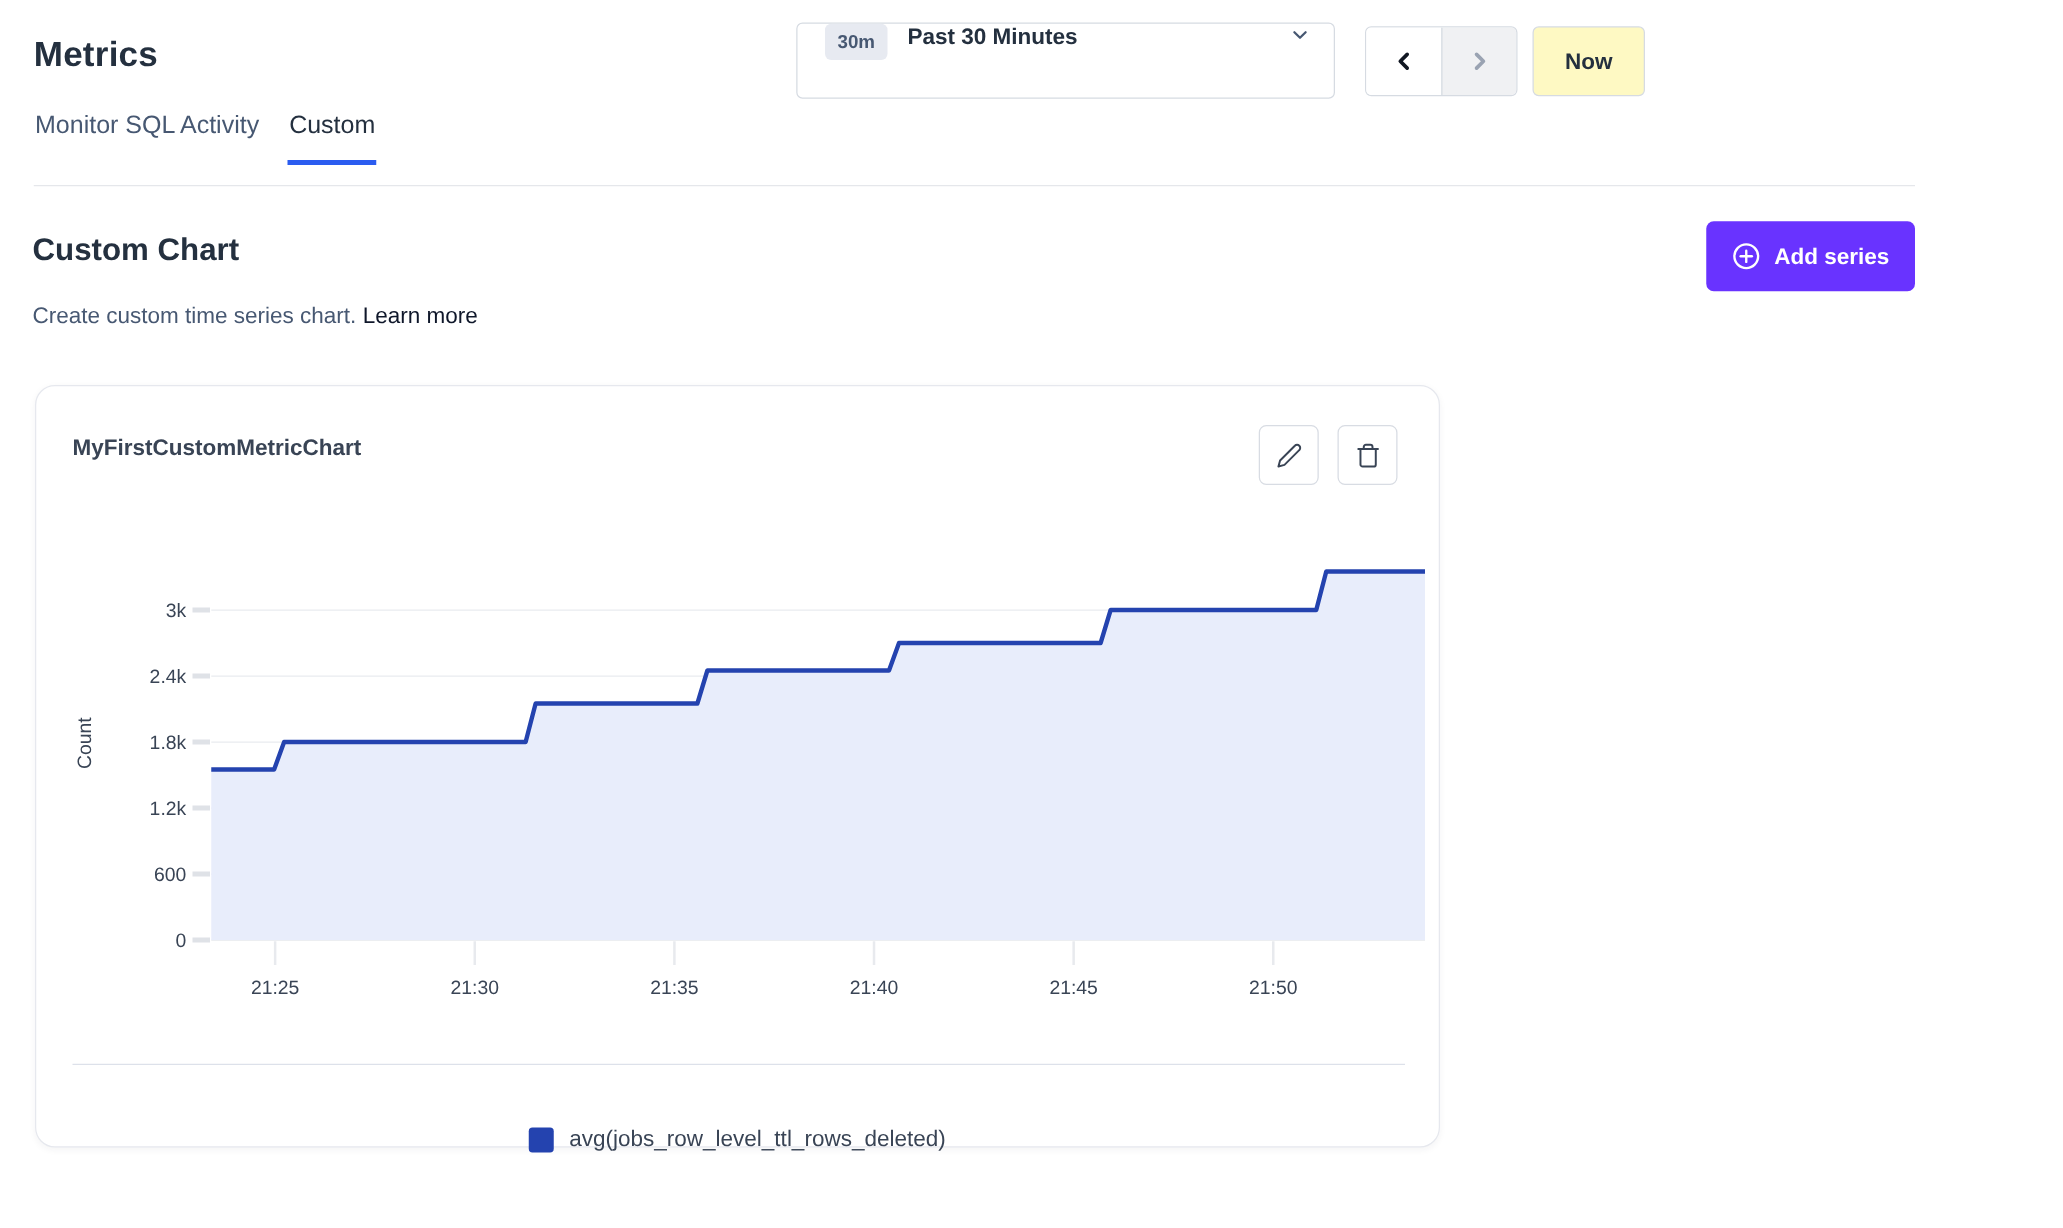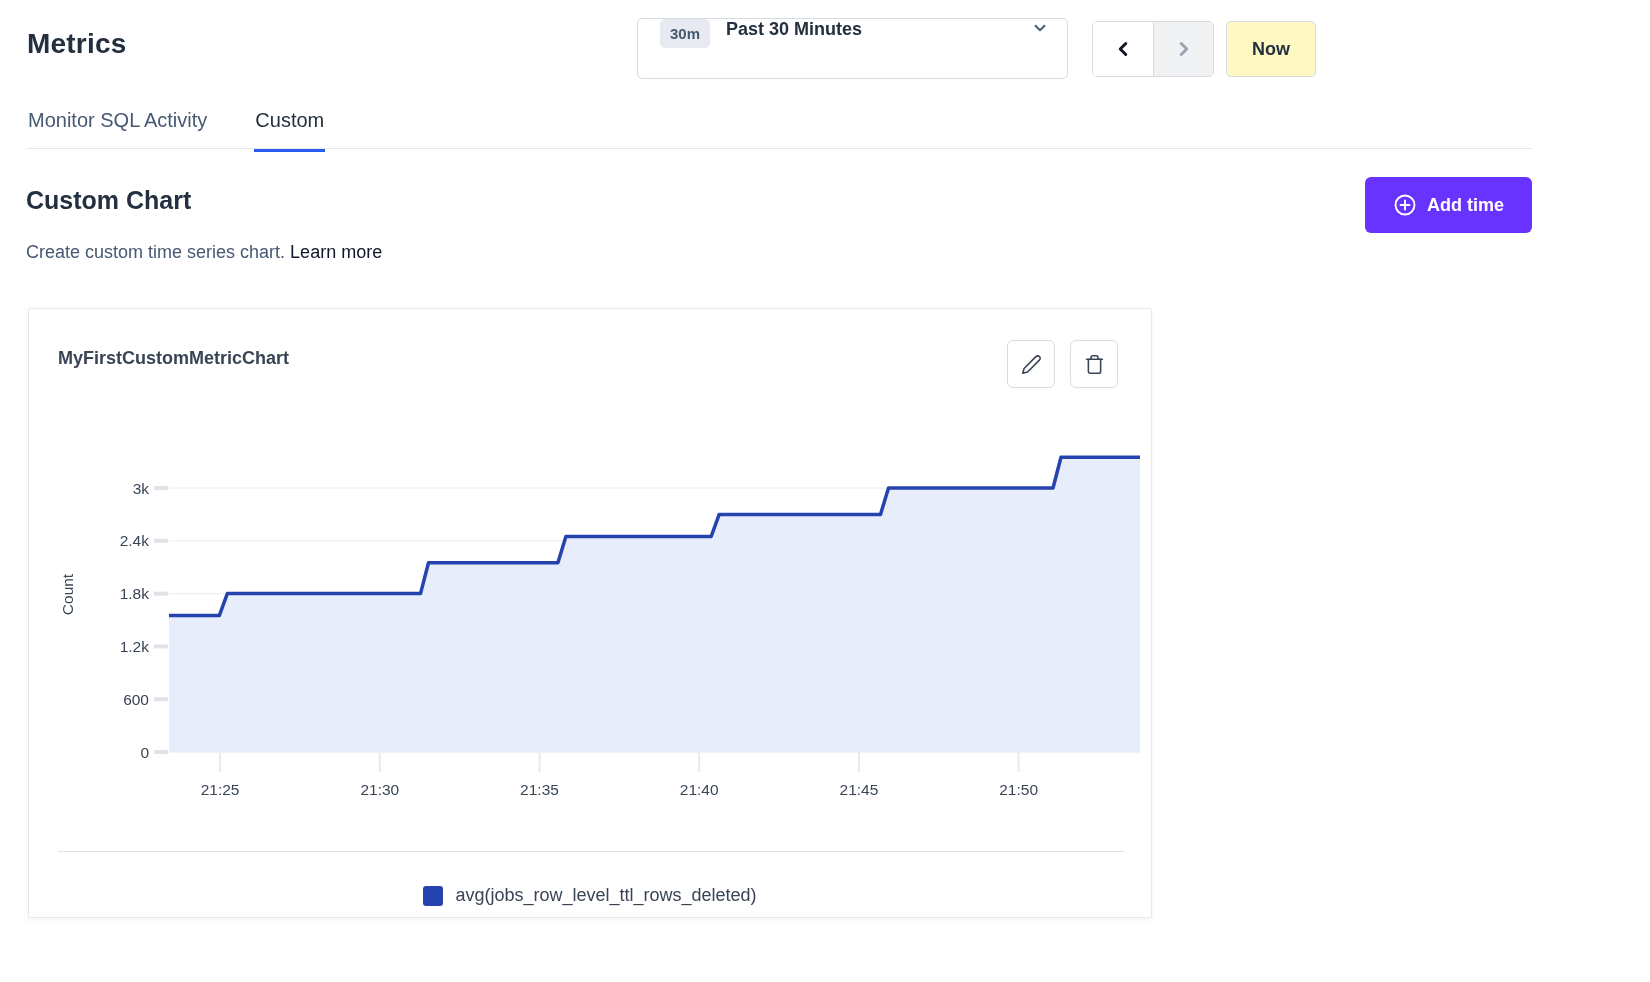--- a/index.html
+++ b/index.html
@@ -23,48 +23,48 @@
     border:1px solid #d6dbe2; border-radius:5px; overflow:hidden; background:#fff; }
   .pager-btn { width:60px; height:100%; display:flex; align-items:center; justify-content:center;
     background:#fff; border:none; cursor:pointer; }
   .pager-btn.disabled { background:#f0f1f3; border-left:1px solid #d6dbe2; cursor:default; }
 
   .now-button { position:absolute; left:1226px; top:21px; width:90px; height:56px;
     border:1px solid #d6dbe2; border-radius:5px; background:#fef9c3; font-size:18px; font-weight:600;
     color:#24303f; cursor:pointer; font-family:inherit; }
 
   
-  .tabs { position:absolute; left:27px; top:109px; display:flex; column-gap:24px; }
+  .tabs { position:absolute; left:27px; top:89px; display:flex; }
   .tab { font-size:20px; color:#475872; padding:0 1px 16px 1px; cursor:pointer; border-bottom:4px solid transparent; }
   .tab.active { color:#24303f; border-bottom-color:#2b5cf0;margin-left:22px; }
   .tabs-divider { position:absolute; left:27px; top:148px; width:1505px; height:1px; background:#e5e7eb; }
 
   
   .section-heading { position:absolute; left:26px; top:186px; font-size:25px; font-weight:700; color:#24303f; }
   .section-desc { position:absolute; left:26px; top:242px; font-size:18px; color:#475872; }
   .learn-more { color:#0f172a; font-weight:400; text-decoration:none; cursor:pointer;text-align:center; }
 
   .add-chart-button { position:absolute; left:1365px; top:177px; width:167px; height:56px;
     background:#6933ff; border:none; border-radius:6px; color:#fff; font-size:18px; font-weight:700;
     display:flex; align-items:center; justify-content:center; gap:10px; cursor:pointer; font-family:inherit; }
 
   
   .chart-card { position:absolute; left:28px; top:308px; width:1124px; height:610px;
-    border:1px solid #e6e8ee; border-radius:2px; background:#fff;
+    border:1px solid #e6e8ee; border-radius:16px; background:#fff;
     box-shadow:0 2px 6px rgba(36,48,63,.05); }
   .card-title { position:absolute; left:29px; top:39px; font-size:18px; font-weight:700; color:#394455; }
   .icon-btn { position:absolute; top:31px; width:48px; height:48px; background:#fff;
     border:1px solid #d8dce3; border-radius:6px; display:flex; align-items:center; justify-content:center; cursor:pointer; }
   .icon-btn.edit { right:96px; }
   .icon-btn.delete { right:33px; }
 
   .chart-svg { position:absolute; left:0; top:110px; }
 
   .card-separator { position:absolute; left:29px; top:542px; width:1066px; height:1px; background:#dde1ea; }
-  .legend { position:absolute; left:0; top:576px; width:100%; display:flex; align-items:center;
+  .legend { position:absolute; left:0; top:592px; width:100%; display:flex; align-items:center;
     justify-content:center; gap:12px; }
   .legend-swatch { width:20px; height:20px; border-radius:3px; }
   .legend-label { font-size:18px; color:#394455; }
 </style>
 </head>
 <body>
 
 <div class="page">
 
   <h1 class="page-title">Metrics</h1>
@@ -103,21 +103,21 @@
     <span>Create custom time series chart.</span>
     <a class="learn-more">Learn more</a>
   </p>
 
   <button class="add-chart-button">
     <svg width="24" height="24" viewBox="0 0 24 24" fill="none" stroke="#ffffff" stroke-width="1.9" stroke-linecap="round">
         <circle cx="12" cy="12" r="9.5"></circle>
         <line x1="12" y1="7.5" x2="12" y2="16.5"></line>
         <line x1="7.5" y1="12" x2="16.5" y2="12"></line>
       </svg>
-    <span>Add time</span>
+    <span>Add series</span>
   </button>
 
   <section class="chart-card">
     <div class="card-title">MyFirstCustomMetricChart</div>
 
     <button class="icon-btn edit">
       <svg width="21" height="21" viewBox="0 0 24 24" fill="none" stroke="#394455" stroke-width="1.8" stroke-linecap="round" stroke-linejoin="round">
           <path d="M17 3a2.83 2.83 0 1 1 4 4L7.5 20.5 2 22l1.5-5.5Z"></path>
         </svg>
     </button>

